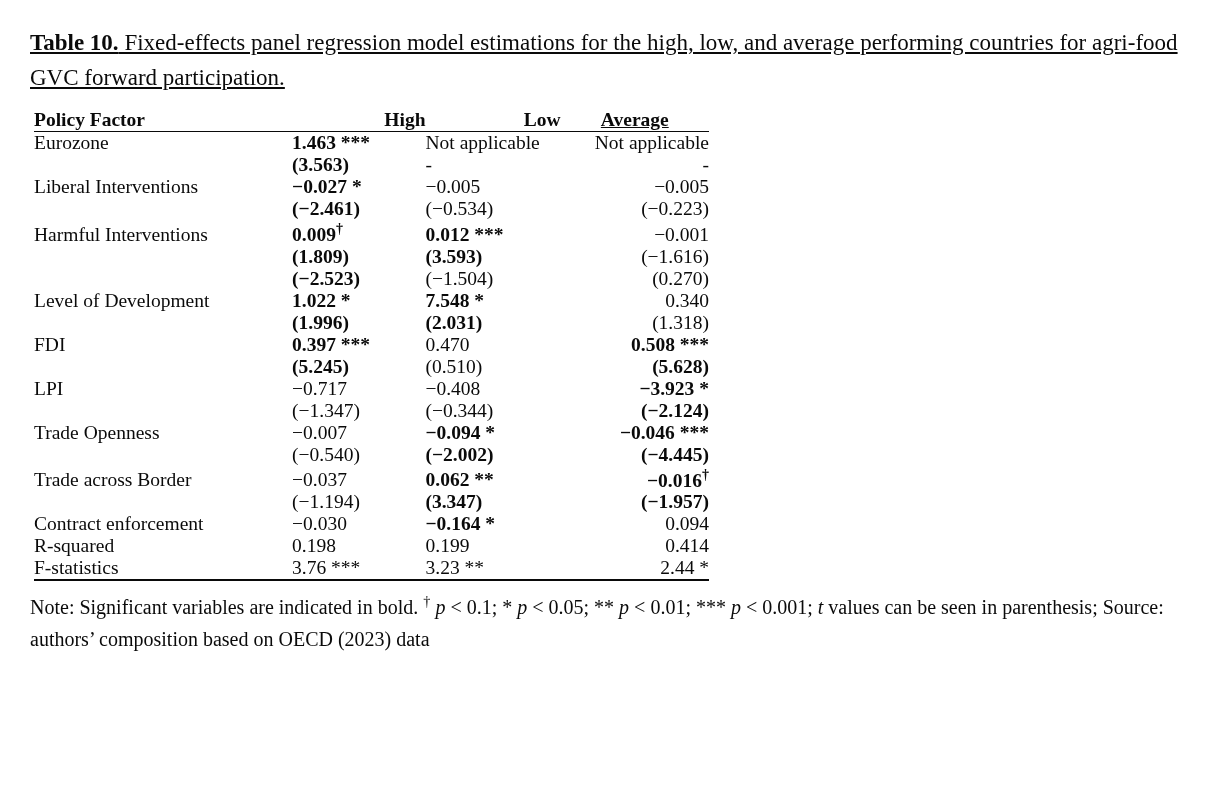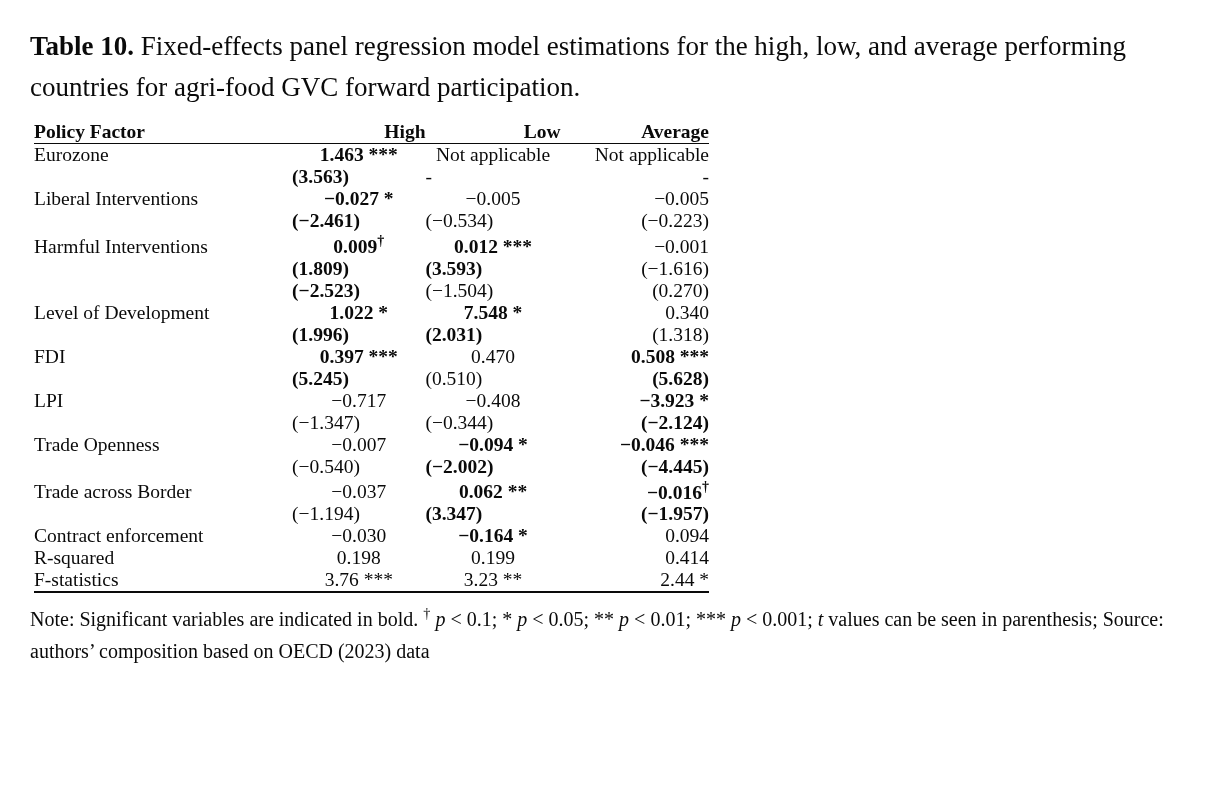--- a/index.html
+++ b/index.html
@@ -13,24 +13,25 @@
     font-family: "Liberation Serif", serif;
     color: #0a0a0a;
     -webkit-font-smoothing: antialiased;
   }
   .page {
     padding: 26px 30px 0 30px;
     box-sizing: border-box;
     width: 1210px;
   }
   .caption {
-    font-size: 27px;
+    font-size: 23px;
     line-height: 1.5;
     margin: 0 0 14px 0;
     max-width: 1150px;
+    text-decoration: underline;
   }
   .caption .cap-label {
     font-weight: bold;
   }
   table.reg {
     border-collapse: collapse;
     width: 675px;
     margin-left: 4px;
     font-size: 19.5px;
   }
@@ -53,31 +54,32 @@
     text-align: left;
     padding-left: 8px;
     width: 265px;
   }
   th.h-num {
     text-align: right;
     width: 136px;
     padding-right: 10px;
   }
   th.h-avg {
-    text-align: right;
+    text-align: center;
     width: 150px;
     padding-right: 4px;
+    text-decoration: underline;
   }
   td.factor {
     text-align: left;
     padding-left: 8px;
     padding-top: 5px;
   }
   td.num {
-    text-align: center;
+    text-align: left;
     padding-right: 10px;
     padding-top: 5px;
     white-space: nowrap;
   }
   td.num-avg {
     text-align: right;
     padding-right: 4px;
     padding-top: 5px;
     white-space: nowrap;
   }

